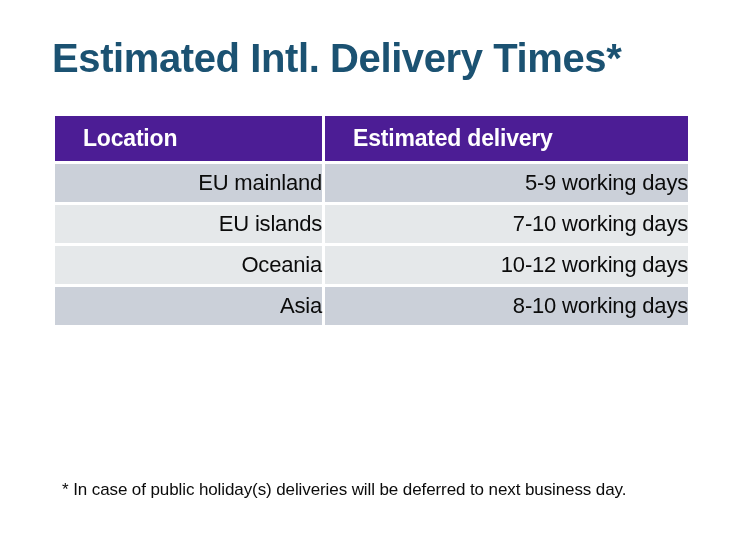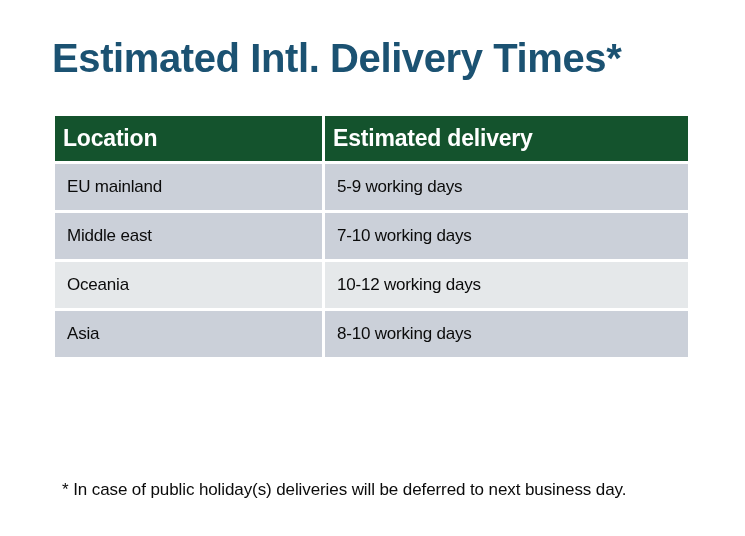--- a/index.html
+++ b/index.html
@@ -49,36 +49,37 @@
     margin: 0;
     text-align: left;
     vertical-align: middle;
     height: 46px;
   }
 
   .col-location { width: 267px; }
   .col-estimate { width: 363px; }
 
   .delivery-table thead th {
-    background: #14532d;
+    background: #4c1d95;
     color: #ffffff;
     font-size: 23px;
     font-weight: 700;
     letter-spacing: -0.2px;
-    padding-left: 8px;
+    padding-left: 28px;
     height: 45px;
   }
 
   .delivery-table tbody td {
-    font-size: 17px;
+    font-size: 22px;
     font-weight: 400;
     color: #0B0B0B;
     padding-left: 12px;
     letter-spacing: -0.2px;
-    height: 46px;
+    height: 38px;
+    text-align: right;
   }
 
   .delivery-table tbody tr.row-dark td {
     background: #CBD0D9;
   }
 
   .delivery-table tbody tr.row-light td {
     background: #E5E8EA;
   }
 
@@ -109,22 +110,22 @@
       <tr>
         <th>Location</th>
         <th>Estimated delivery</th>
       </tr>
     </thead>
     <tbody>
       <tr class="row-dark">
         <td>EU mainland</td>
         <td>5-9 working days</td>
       </tr>
-      <tr class="row-dark">
-        <td>Middle east</td>
+      <tr class="row-light">
+        <td>EU islands</td>
         <td>7-10 working days</td>
       </tr>
       <tr class="row-light">
         <td>Oceania</td>
         <td>10-12 working days</td>
       </tr>
       <tr class="row-dark">
         <td>Asia</td>
         <td>8-10 working days</td>
       </tr>

